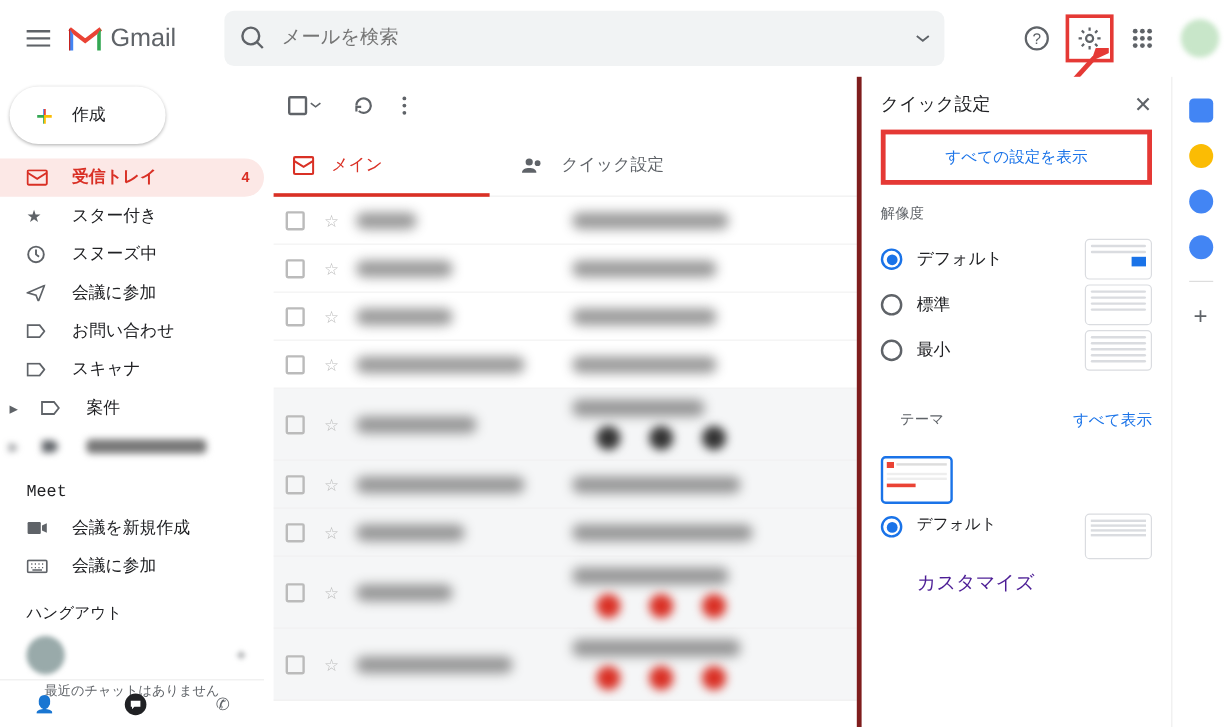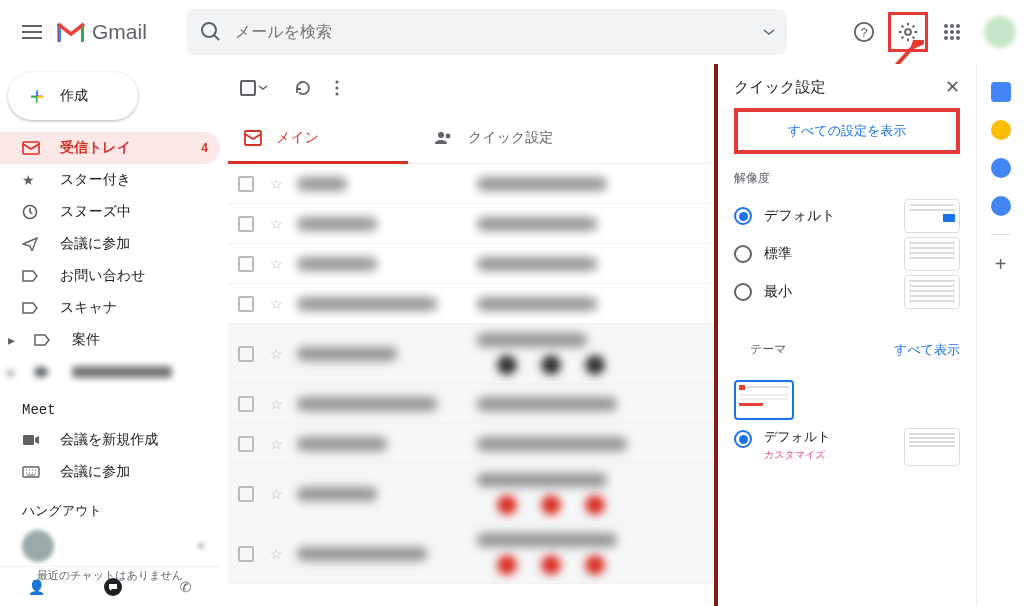--- a/index.html
+++ b/index.html
@@ -67,21 +67,21 @@
 .radio.checked { border-color:#1a73e8;}
 .radio.checked::after { content:''; width:9px; height:9px; background:#1a73e8; border-radius:50%;}
 .density-preview { margin-left:auto; width:56px; height:34px; border:1px solid #dadce0; border-radius:4px; padding:4px; display:flex; flex-direction:column; gap:3px;}
 .density-preview .line { height:2px; background:#dadce0; border-radius:1px;}
 .density-preview .box { width:12px; height:8px; background:#1a73e8; align-self:flex-end;}
 .theme-thumb { width:60px; height:40px; border:2px solid #1a73e8; border-radius:4px; background:#fff; padding:3px; font-size:5px; margin-top:6px;}
 .view-all { color:#1a73e8; font-size:13px; cursor:pointer;}
 .flex-between { display:flex; justify-content:space-between; align-items:center;}
 .inbox-row { display:flex; align-items:flex-start; gap:12px; margin-top:8px;}
 .inbox-col { display:flex; flex-direction:column; gap:2px; font-size:13px;}
-.customize { color:#ec4899; font-size:10px;}
+.customize { color:#4c1d95; font-size:16px;margin-top:28px;}
 .inbox-preview { margin-left:auto; width:56px; height:38px; border:1px solid #dadce0; border-radius:4px; display:flex; flex-direction:column; gap:2px; padding:4px;}
 
 
 .rail { position:absolute; right:0; top:64px; width:48px; height:542px; border-left:1px solid #eee; display:flex; flex-direction:column; align-items:center; gap:18px; padding-top:18px;}
 .rail-icon { width:20px; height:20px; border-radius:4px;}
 
 
 .arrow-svg { position:absolute; top:40px; right:100px; pointer-events:none;}
 
 svg { display:block; }

